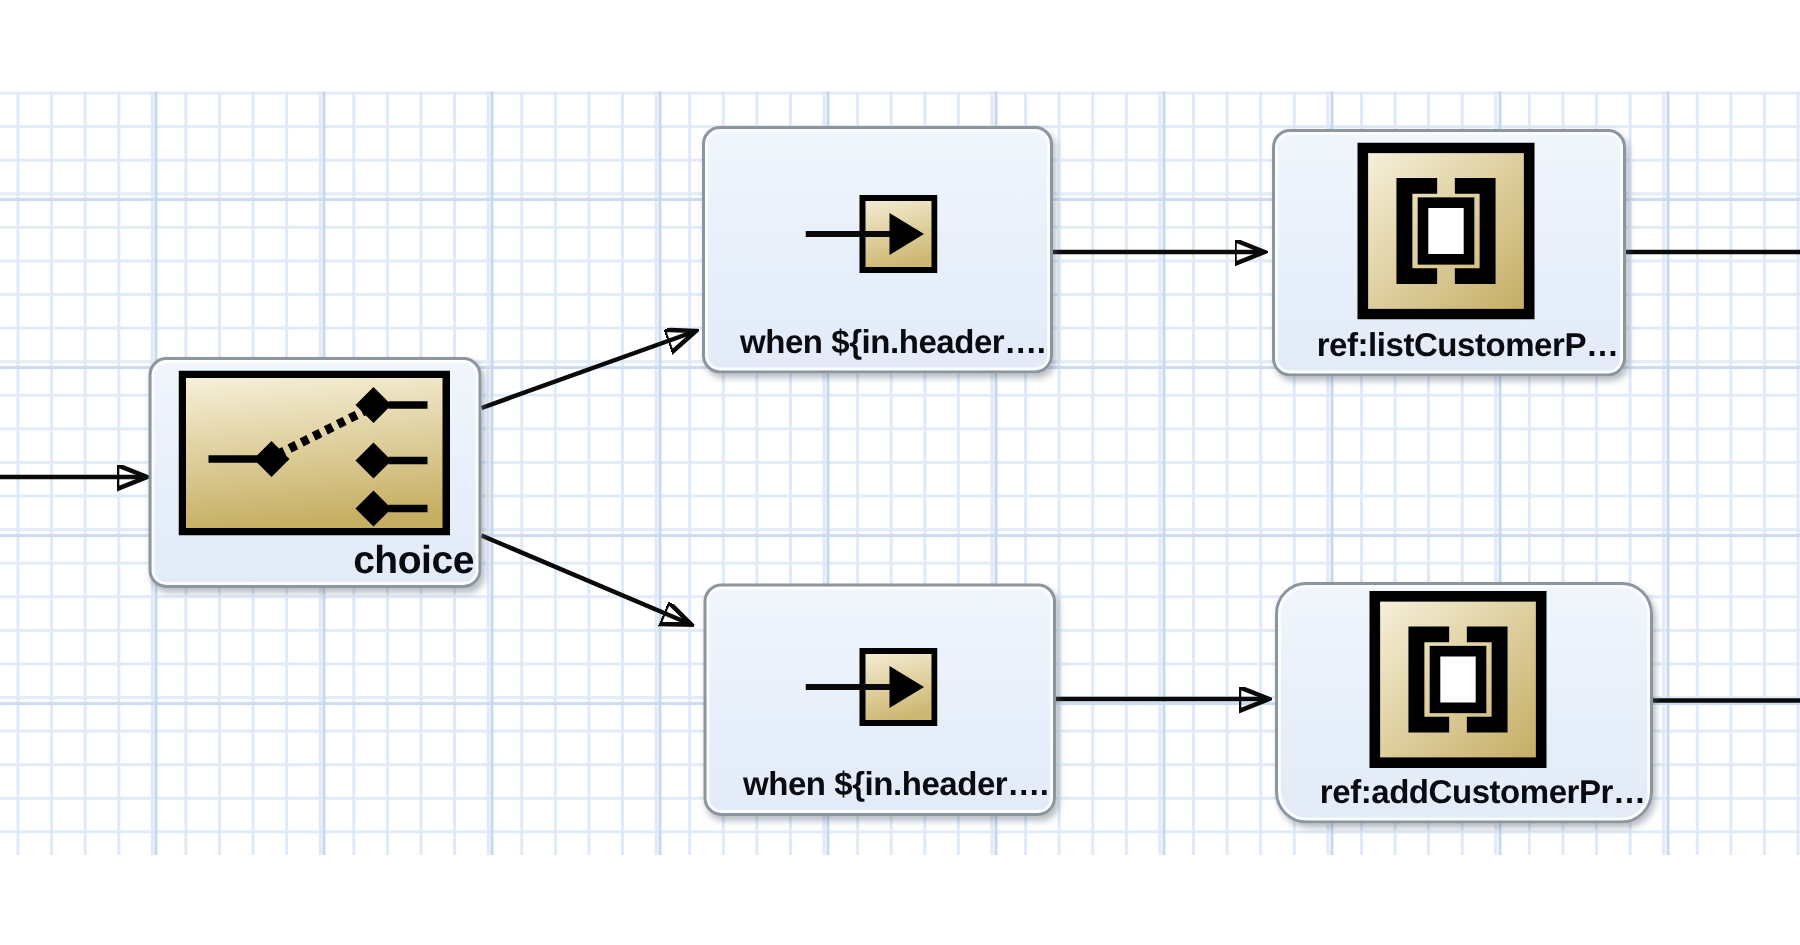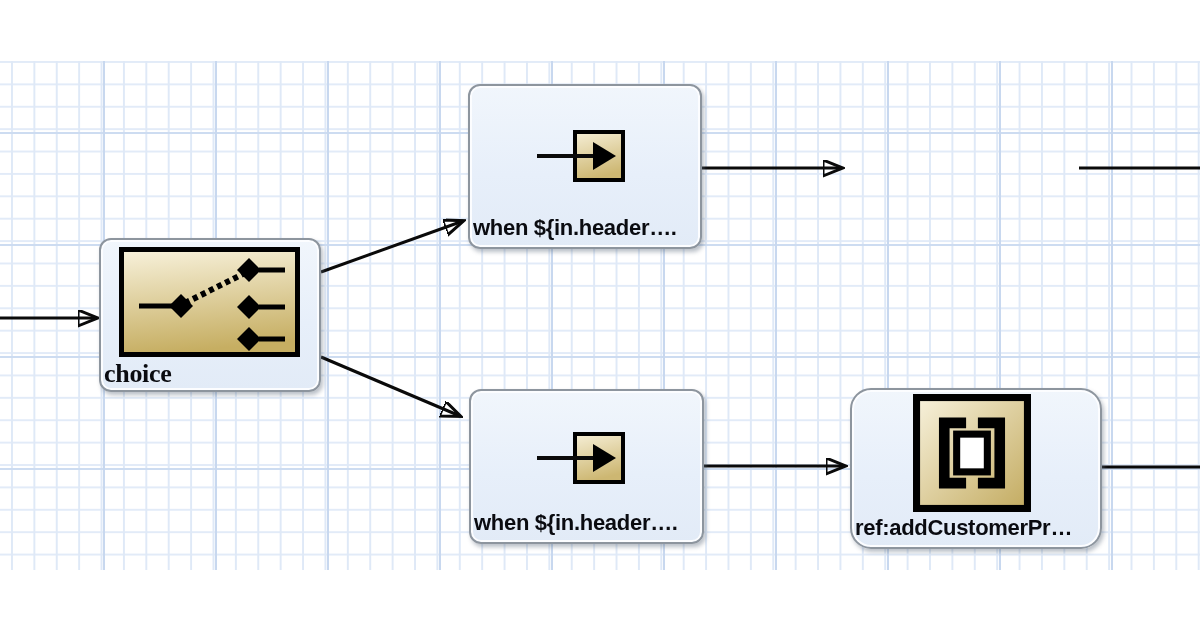--- a/index.html
+++ b/index.html
@@ -22,26 +22,26 @@
   }
   svg.edges{position:absolute;left:0;top:0;z-index:2;}
   svg.edges path{stroke:#0a0a0a;stroke-width:3;fill:none;}
   .node{
     position:absolute;z-index:3;
     background:linear-gradient(180deg,#f1f6fc 0%,#e7effa 55%,#e2ebf7 100%);
     border:2px solid #8d959e;border-radius:12px;
     box-shadow:2px 3px 4px rgba(100,112,130,.45), inset 0 0 0 2px #fcfdff;
   }
   .node .label{
-    position:absolute;left:3px;right:3px;text-align:left;
+    position:absolute;left:3px;right:3px;text-align:right;
     font-weight:bold;color:#0a0b10;white-space:nowrap;overflow:hidden;
     letter-spacing:-0.3px;
   }
   .node svg.icon{position:absolute;display:block;}
-  #node-choice      {left:99px;  top:238px; width:218px; height:150px;font-family:Liberation Serif, serif;}
+  #node-choice      {left:99px;  top:238px; width:218px; height:150px;}
   #node-when-top    {left:468px; top:84px;  width:230px; height:161px;}
   #node-ref-list    {left:848px; top:86px;  width:232px; height:161px;}
   #node-when-bottom {left:469px; top:389px; width:231px; height:151px;}
   #node-ref-add     {left:850px; top:388px; width:248px; height:157px;border-radius:21px;}
   #node-choice .label{bottom:1px;font-size:26px;}
   #node-when-top .label,#node-when-bottom .label{bottom:6px;font-size:22px;}
   #node-ref-list .label,#node-ref-add .label{bottom:6px;font-size:22px;}
   #node-choice svg.icon{left:18px;top:7px;}
   #node-when-top svg.icon{left:67px;top:44px;}
   #node-when-bottom svg.icon{left:66px;top:41px;}
@@ -100,20 +100,35 @@
             <stop offset="1" stop-color="#cdb772"></stop>
         </linearGradient>
       </defs>
       <rect x="38" y="2" width="48" height="48" fill="url(#gw1)" stroke="#000" stroke-width="4"></rect>
       <line x1="0" y1="26" x2="58" y2="26" stroke="#0a0a0a" stroke-width="4"></line>
       <polygon points="56,12 79,26 56,40" fill="#000"></polygon>
     </svg>
     <div class="label">when ${in.header….</div>
   </div>
 
+  <div class="node" id="node-ref-list">
+    <svg class="icon" width="120" height="118" viewBox="0 0 100 100">
+      <defs>
+        <linearGradient id="gr1" x1="0" y1="0" x2="1" y2="1">
+          <stop offset="0" stop-color="#f8f2dd"></stop>
+            <stop offset="1" stop-color="#c3ab60"></stop>
+        </linearGradient>
+      </defs>
+      <rect x="3" y="3" width="94" height="94" fill="url(#gr1)" stroke="#000" stroke-width="6"></rect>
+      <path d="M22,20 h23 v9 h-14 v42 h14 v9 h-23 z" fill="#000"></path>
+      <path d="M78,20 h-23 v9 h14 v42 h-14 v9 h23 z" fill="#000"></path>
+      <rect x="37" y="34" width="26" height="32" fill="#fff" stroke="#000" stroke-width="6"></rect>
+    </svg>
+    <div class="label">ref:listCustomerP…</div>
+  </div>
 
   <div class="node" id="node-when-bottom">
     <svg class="icon" width="88" height="52" viewBox="0 0 88 52">
       <defs>
         <linearGradient id="gw2" x1="0" y1="0" x2="0.25" y2="1">
           <stop offset="0" stop-color="#f6efd7"></stop>
             <stop offset="1" stop-color="#cdb772"></stop>
         </linearGradient>
       </defs>
       <rect x="38" y="2" width="48" height="48" fill="url(#gw2)" stroke="#000" stroke-width="4"></rect>

